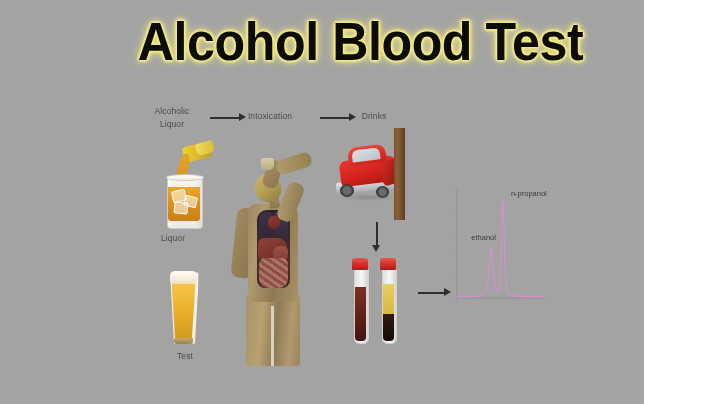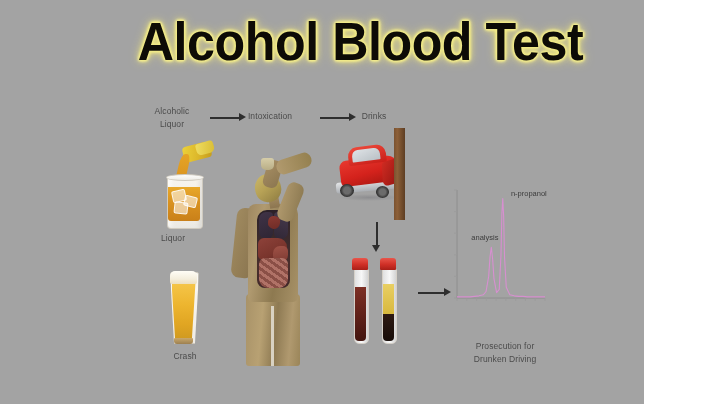--- a/index.html
+++ b/index.html
@@ -320,21 +320,21 @@
     <div class="lg-rim"></div>
   </div>
   <div class="lbl" style="left:138px;top:232px;width:70px;">Liquor</div>
 
   <div id="beer-img">
     <div class="bg-glass"></div>
     <div class="bg-beer"></div>
     <div class="bg-foam"></div>
     <div class="bg-base"></div>
   </div>
-  <div class="lbl" style="left:150px;top:350px;width:70px;">Crash</div>
+  <div class="lbl" style="left:150px;top:350px;width:70px;">Test</div>
 
   <div id="human-img">
     <div class="hm hm-legs"></div>
     <div class="hm hm-legsplit"></div>
     <div class="hm hm-armL"></div>
     <div class="hm hm-torso"></div>
     <div class="hm hm-cavity"></div>
     <div class="hm hm-lung-l"></div>
     <div class="hm hm-lung-r"></div>
     <div class="hm hm-heart"></div>
@@ -408,20 +408,18 @@
           <line y1="112" y2="115" x1="47.111111111111114" x2="47.111111111111114" stroke="#9a9a9a" stroke-width="0.8"></line>
           <line y1="112" y2="115" x1="56.88888888888889" x2="56.88888888888889" stroke="#9a9a9a" stroke-width="0.8"></line>
           <line y1="112" y2="115" x1="66.66666666666667" x2="66.66666666666667" stroke="#9a9a9a" stroke-width="0.8"></line>
           <line y1="112" y2="115" x1="76.44444444444444" x2="76.44444444444444" stroke="#9a9a9a" stroke-width="0.8"></line>
           <line y1="112" y2="115" x1="86.22222222222223" x2="86.22222222222223" stroke="#9a9a9a" stroke-width="0.8"></line>
           <line y1="112" y2="115" x1="96" x2="96" stroke="#9a9a9a" stroke-width="0.8"></line>
         </g>
 
       <polyline id="trace" fill="none" stroke="#d78fd0" stroke-width="1.1" stroke-linejoin="round" points="8.00,110.92 12.40,110.92 16.80,110.92 21.20,110.92 25.60,110.38 30.00,109.84 34.40,108.76 37.04,105.52 39.68,90.40 41.00,70.96 42.32,61.24 43.64,73.12 44.96,92.56 47.60,106.60 50.24,103.36 52.00,68.80 52.88,27.76 53.76,12.64 54.64,29.92 55.52,70.96 57.28,101.20 60.80,108.76 65.20,109.84 69.60,110.38 74.00,110.38 78.40,110.92 82.80,110.92 87.20,110.92 91.60,110.92 96.00,110.92"></polyline>
     </svg>
-    <div class="peak-lbl" id="lbl-ethanol" style="left: 22.32px; top: 46.6px;">analysis</div>
+    <div class="peak-lbl" id="lbl-ethanol" style="left: 22.32px; top: 46.6px;">ethanol</div>
     <div class="peak-lbl" id="lbl-propanol" style="left: 61.92px; top: 3.4px;">n-propanol</div>
   </div>
 
-  <div class="lbl two" style="left:445px;top:340px;width:120px;">Prosecution for
-Drunken Driving</div>
 
 </div>
 
 </body></html>

